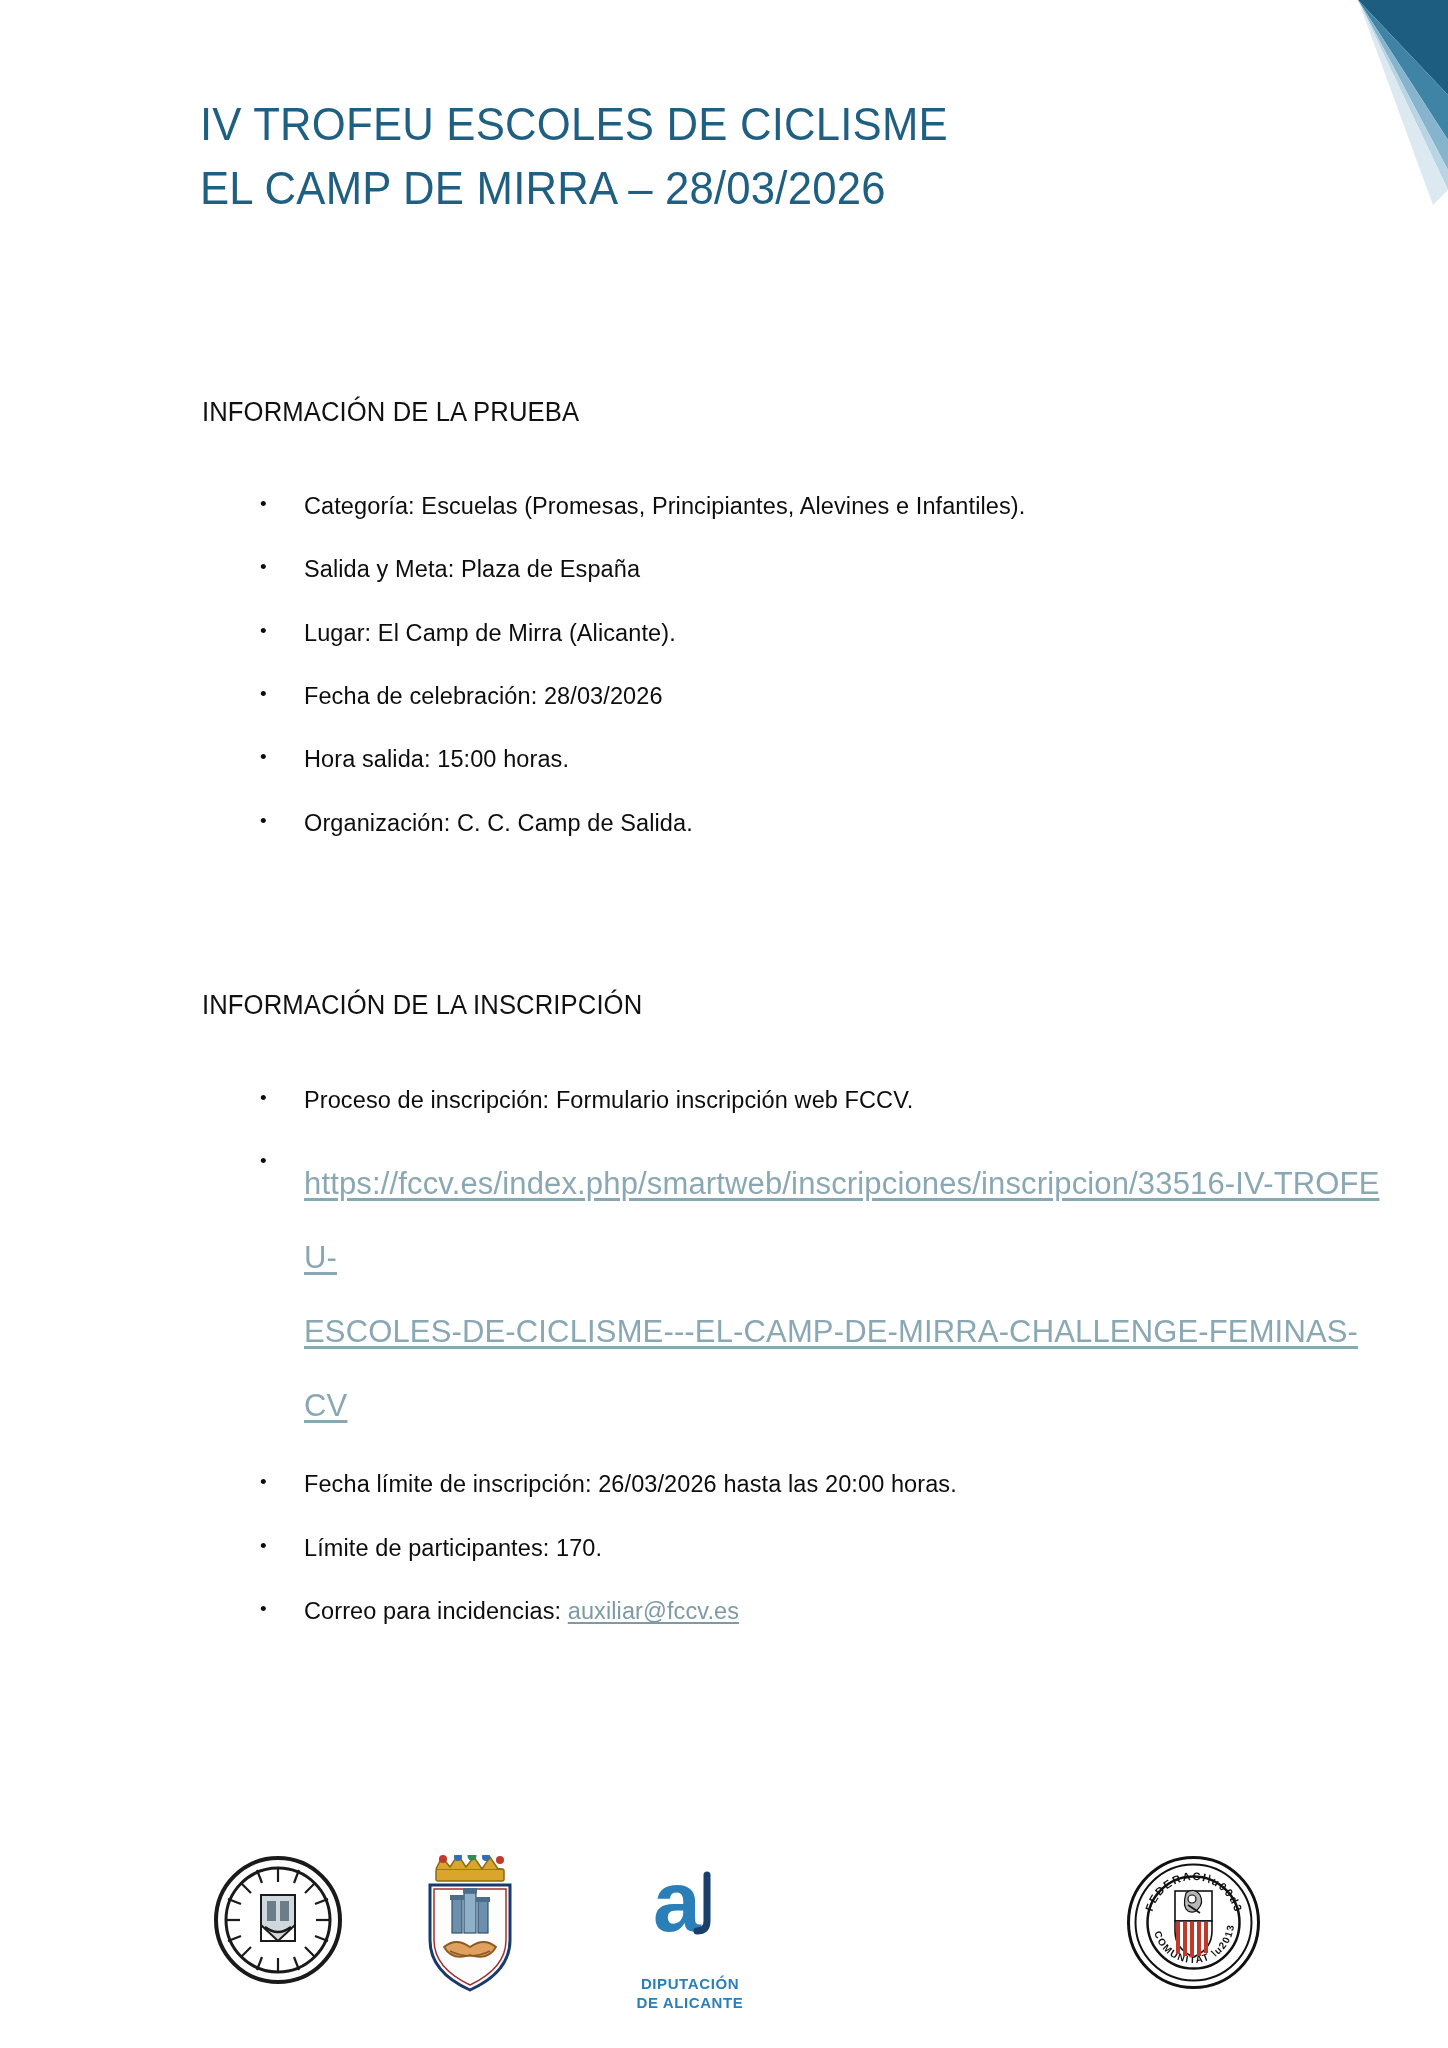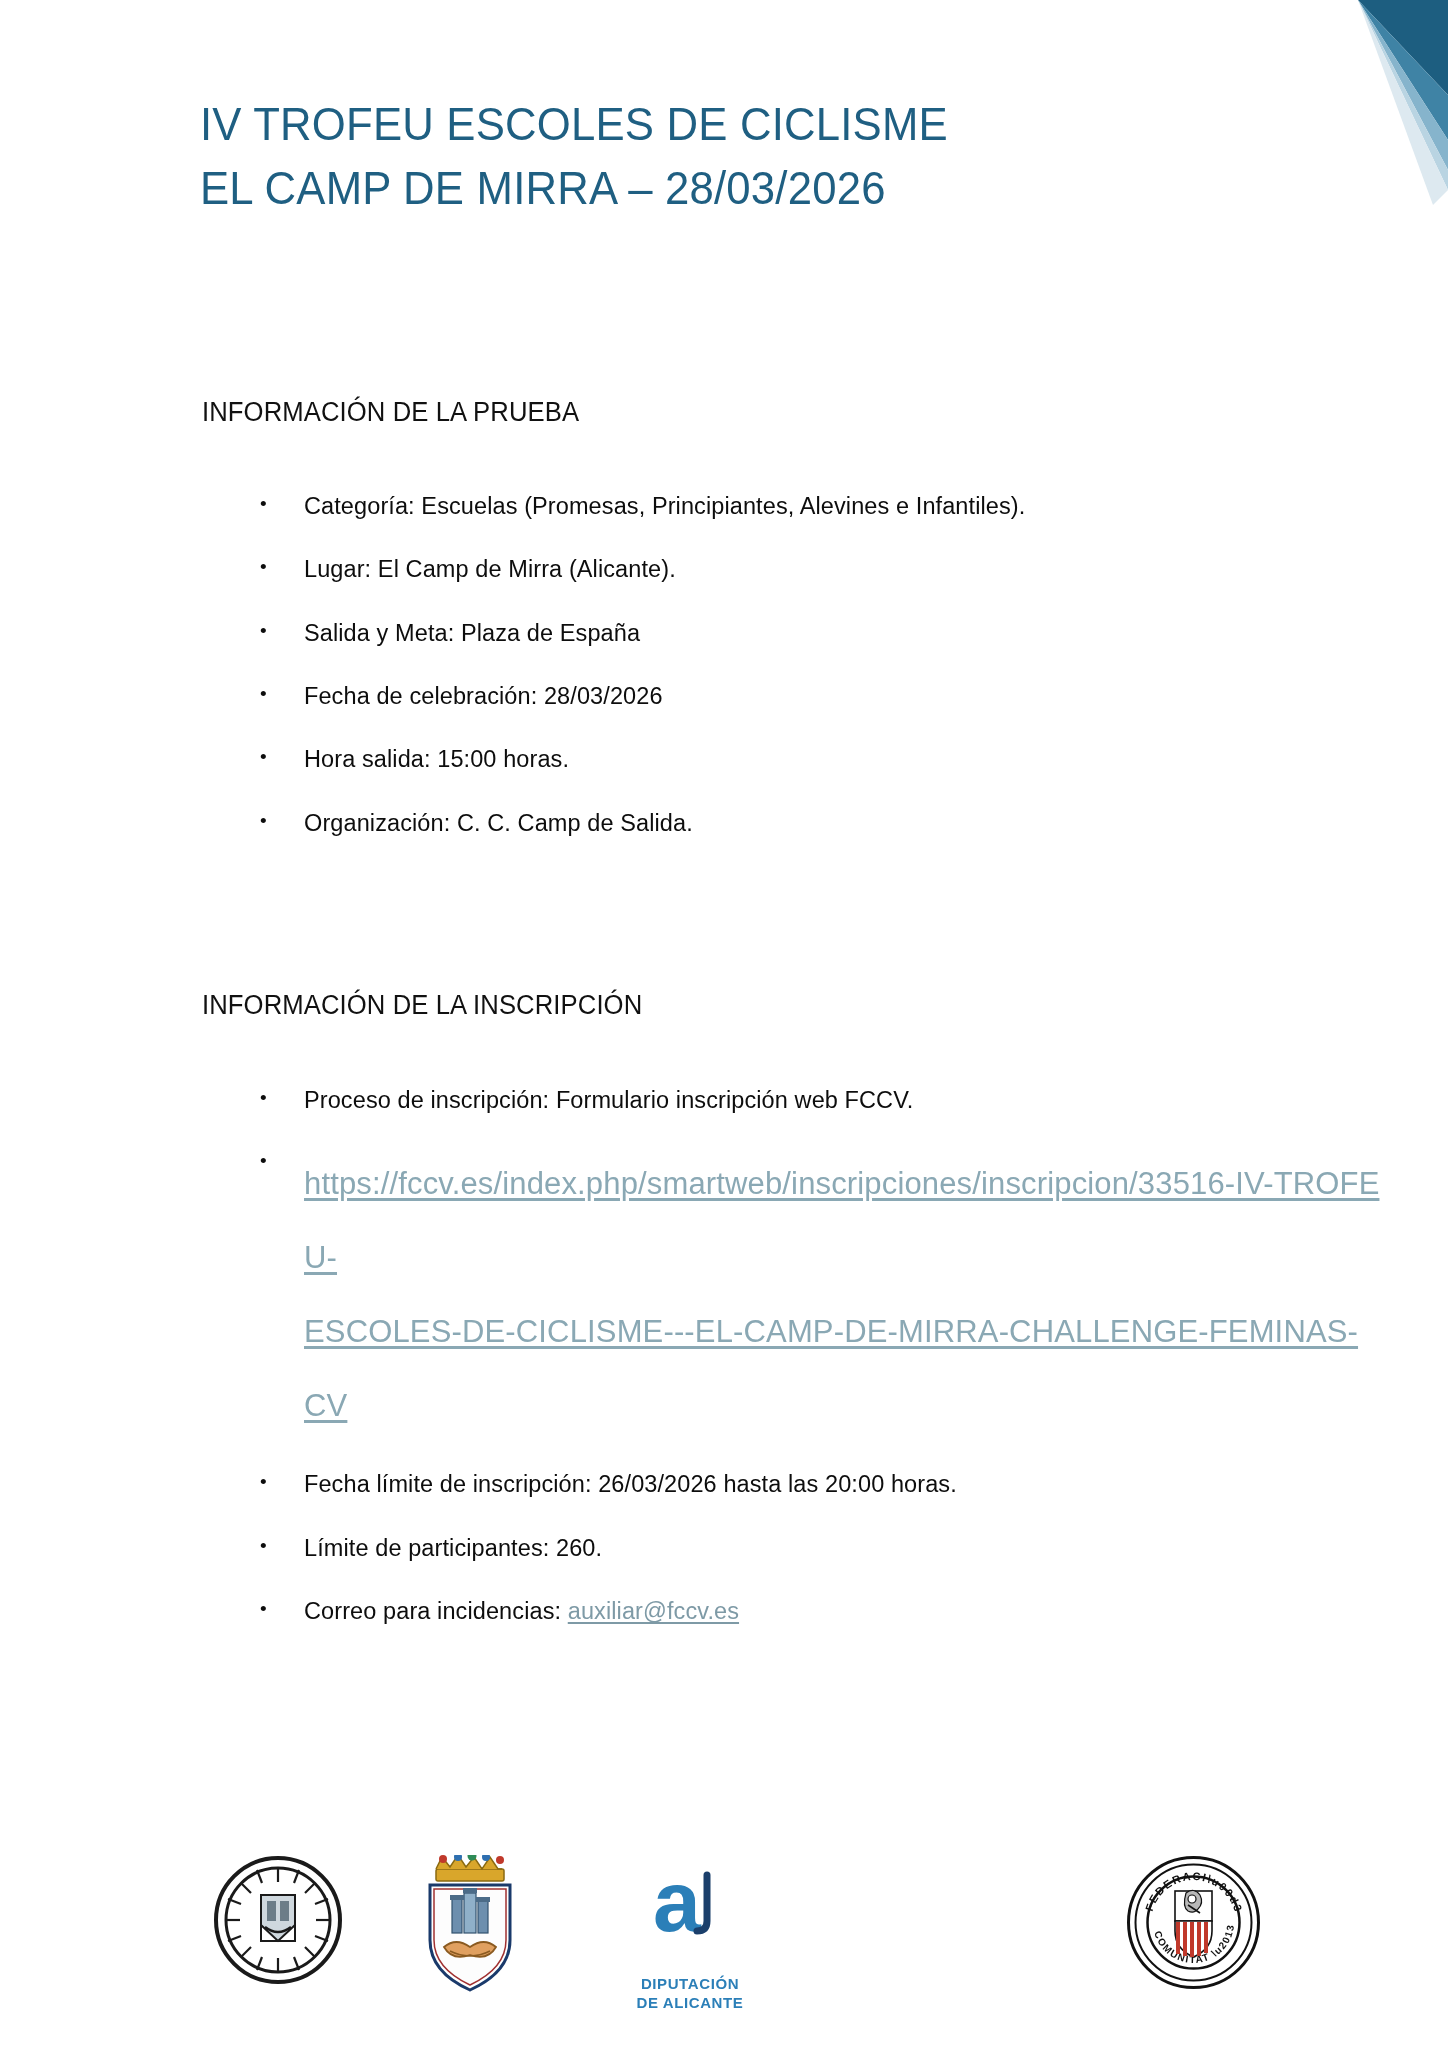--- a/index.html
+++ b/index.html
@@ -169,24 +169,24 @@
     <div class="title-line">EL CAMP DE MIRRA – 28/03/2026</div>
   </div>
 
   <div class="section-heading" id="heading-prueba">INFORMACIÓN DE LA PRUEBA</div>
 
   <ul class="bullet-list" id="list-prueba">
     <li class="bullet-item">
       <span class="bullet-text">Categoría: Escuelas (Promesas, Principiantes, Alevines e Infantiles).</span>
     </li>
     <li class="bullet-item">
+      <span class="bullet-text">Salida y Meta: Plaza de España</span>
+    </li>
+    <li class="bullet-item">
       <span class="bullet-text">Lugar: El Camp de Mirra (Alicante).</span>
-    </li>
-    <li class="bullet-item">
-      <span class="bullet-text">Salida y Meta: Plaza de España</span>
     </li>
     <li class="bullet-item">
       <span class="bullet-text">Fecha de celebración: 28/03/2026</span>
     </li>
     <li class="bullet-item">
       <span class="bullet-text">Hora salida: 15:00 horas.</span>
     </li>
     <li class="bullet-item">
       <span class="bullet-text">Organización: C. C. Camp de Salida.</span>
     </li>
@@ -199,21 +199,21 @@
       <span class="bullet-text">Proceso de inscripción: Formulario inscripción web FCCV.</span>
     </li>
     <li class="bullet-item url-item">
       <a class="url-link" href="#">https://fccv.es/index.php/smartweb/inscripciones/inscripcion/33516-IV-TROFEU-</a>
       <a class="url-link" href="#">ESCOLES-DE-CICLISME---EL-CAMP-DE-MIRRA-CHALLENGE-FEMINAS-CV</a>
     </li>
     <li class="bullet-item">
       <span class="bullet-text">Fecha límite de inscripción: 26/03/2026 hasta las 20:00 horas.</span>
     </li>
     <li class="bullet-item">
-      <span class="bullet-text">Límite de participantes: 260.</span>
+      <span class="bullet-text">Límite de participantes: 170.</span>
     </li>
     <li class="bullet-item">
       <span class="bullet-text">Correo para incidencias: </span><a class="inline-link" href="#">auxiliar@fccv.es</a>
     </li>
   </ul>
 
   <div class="footer-logos">
 
     <div class="logo-slot" id="logo-cc-camp-mirra">
       <svg width="130" height="130" viewBox="0 0 130 130" xmlns="http://www.w3.org/2000/svg">

